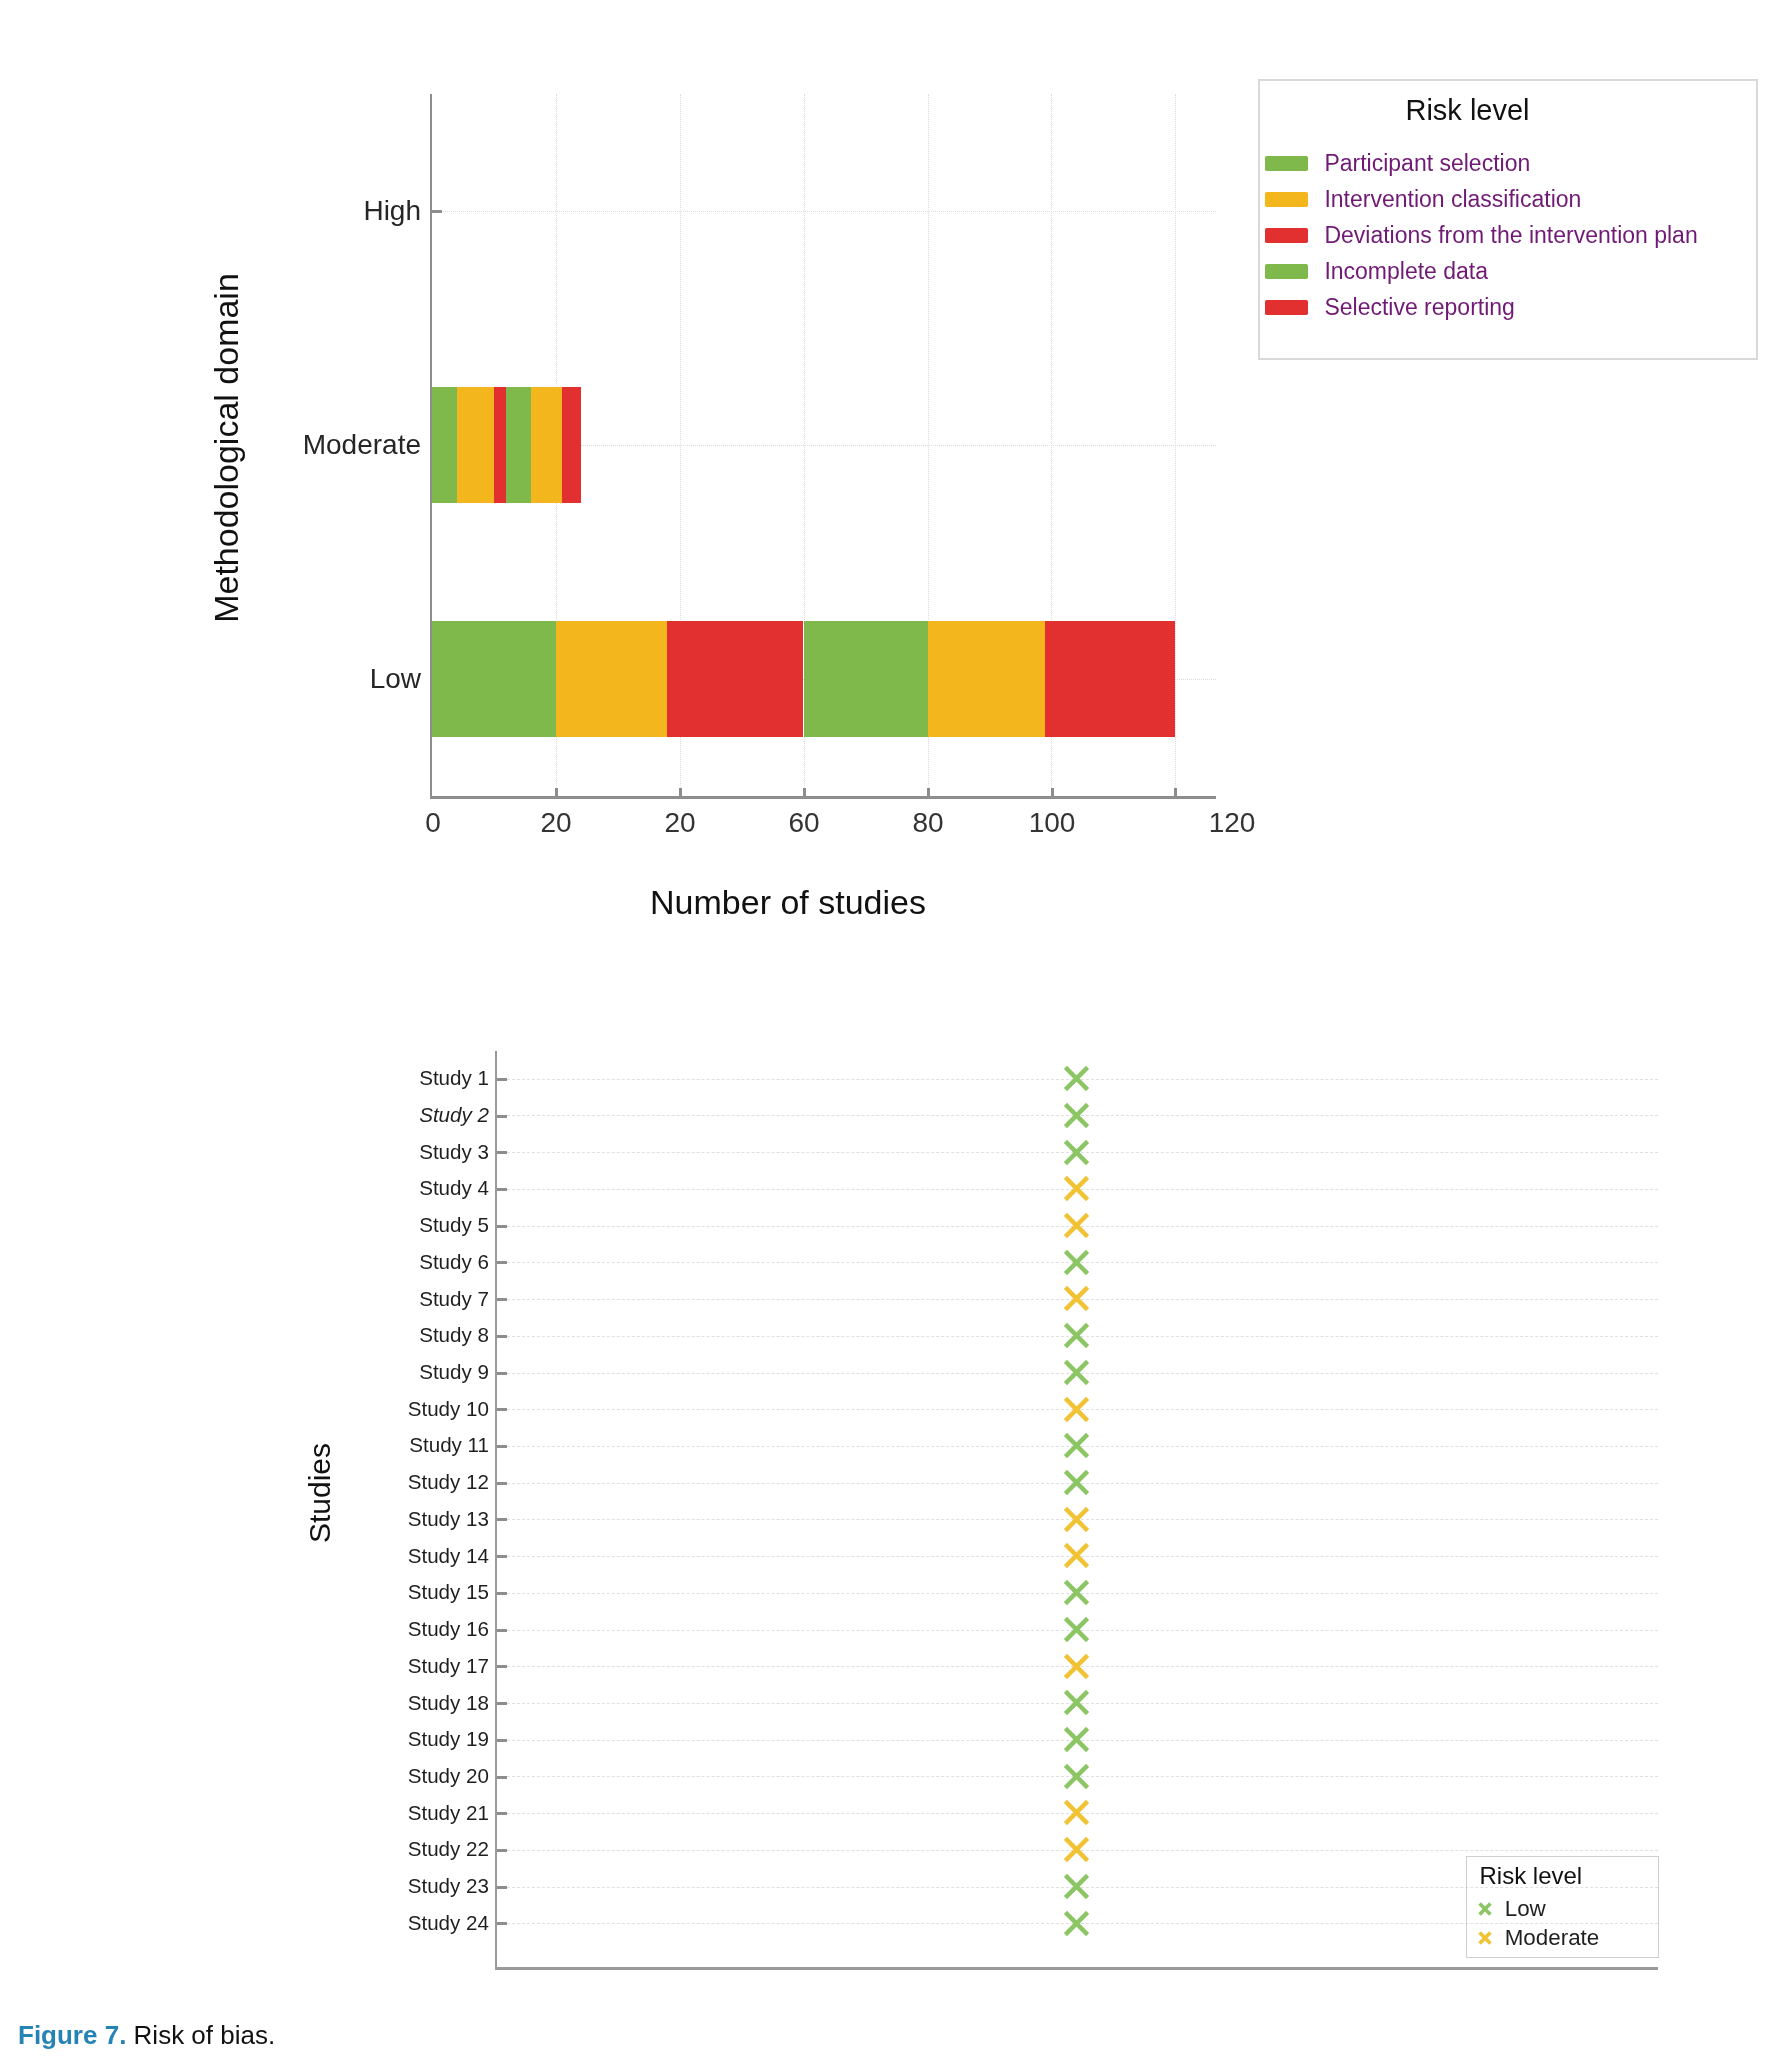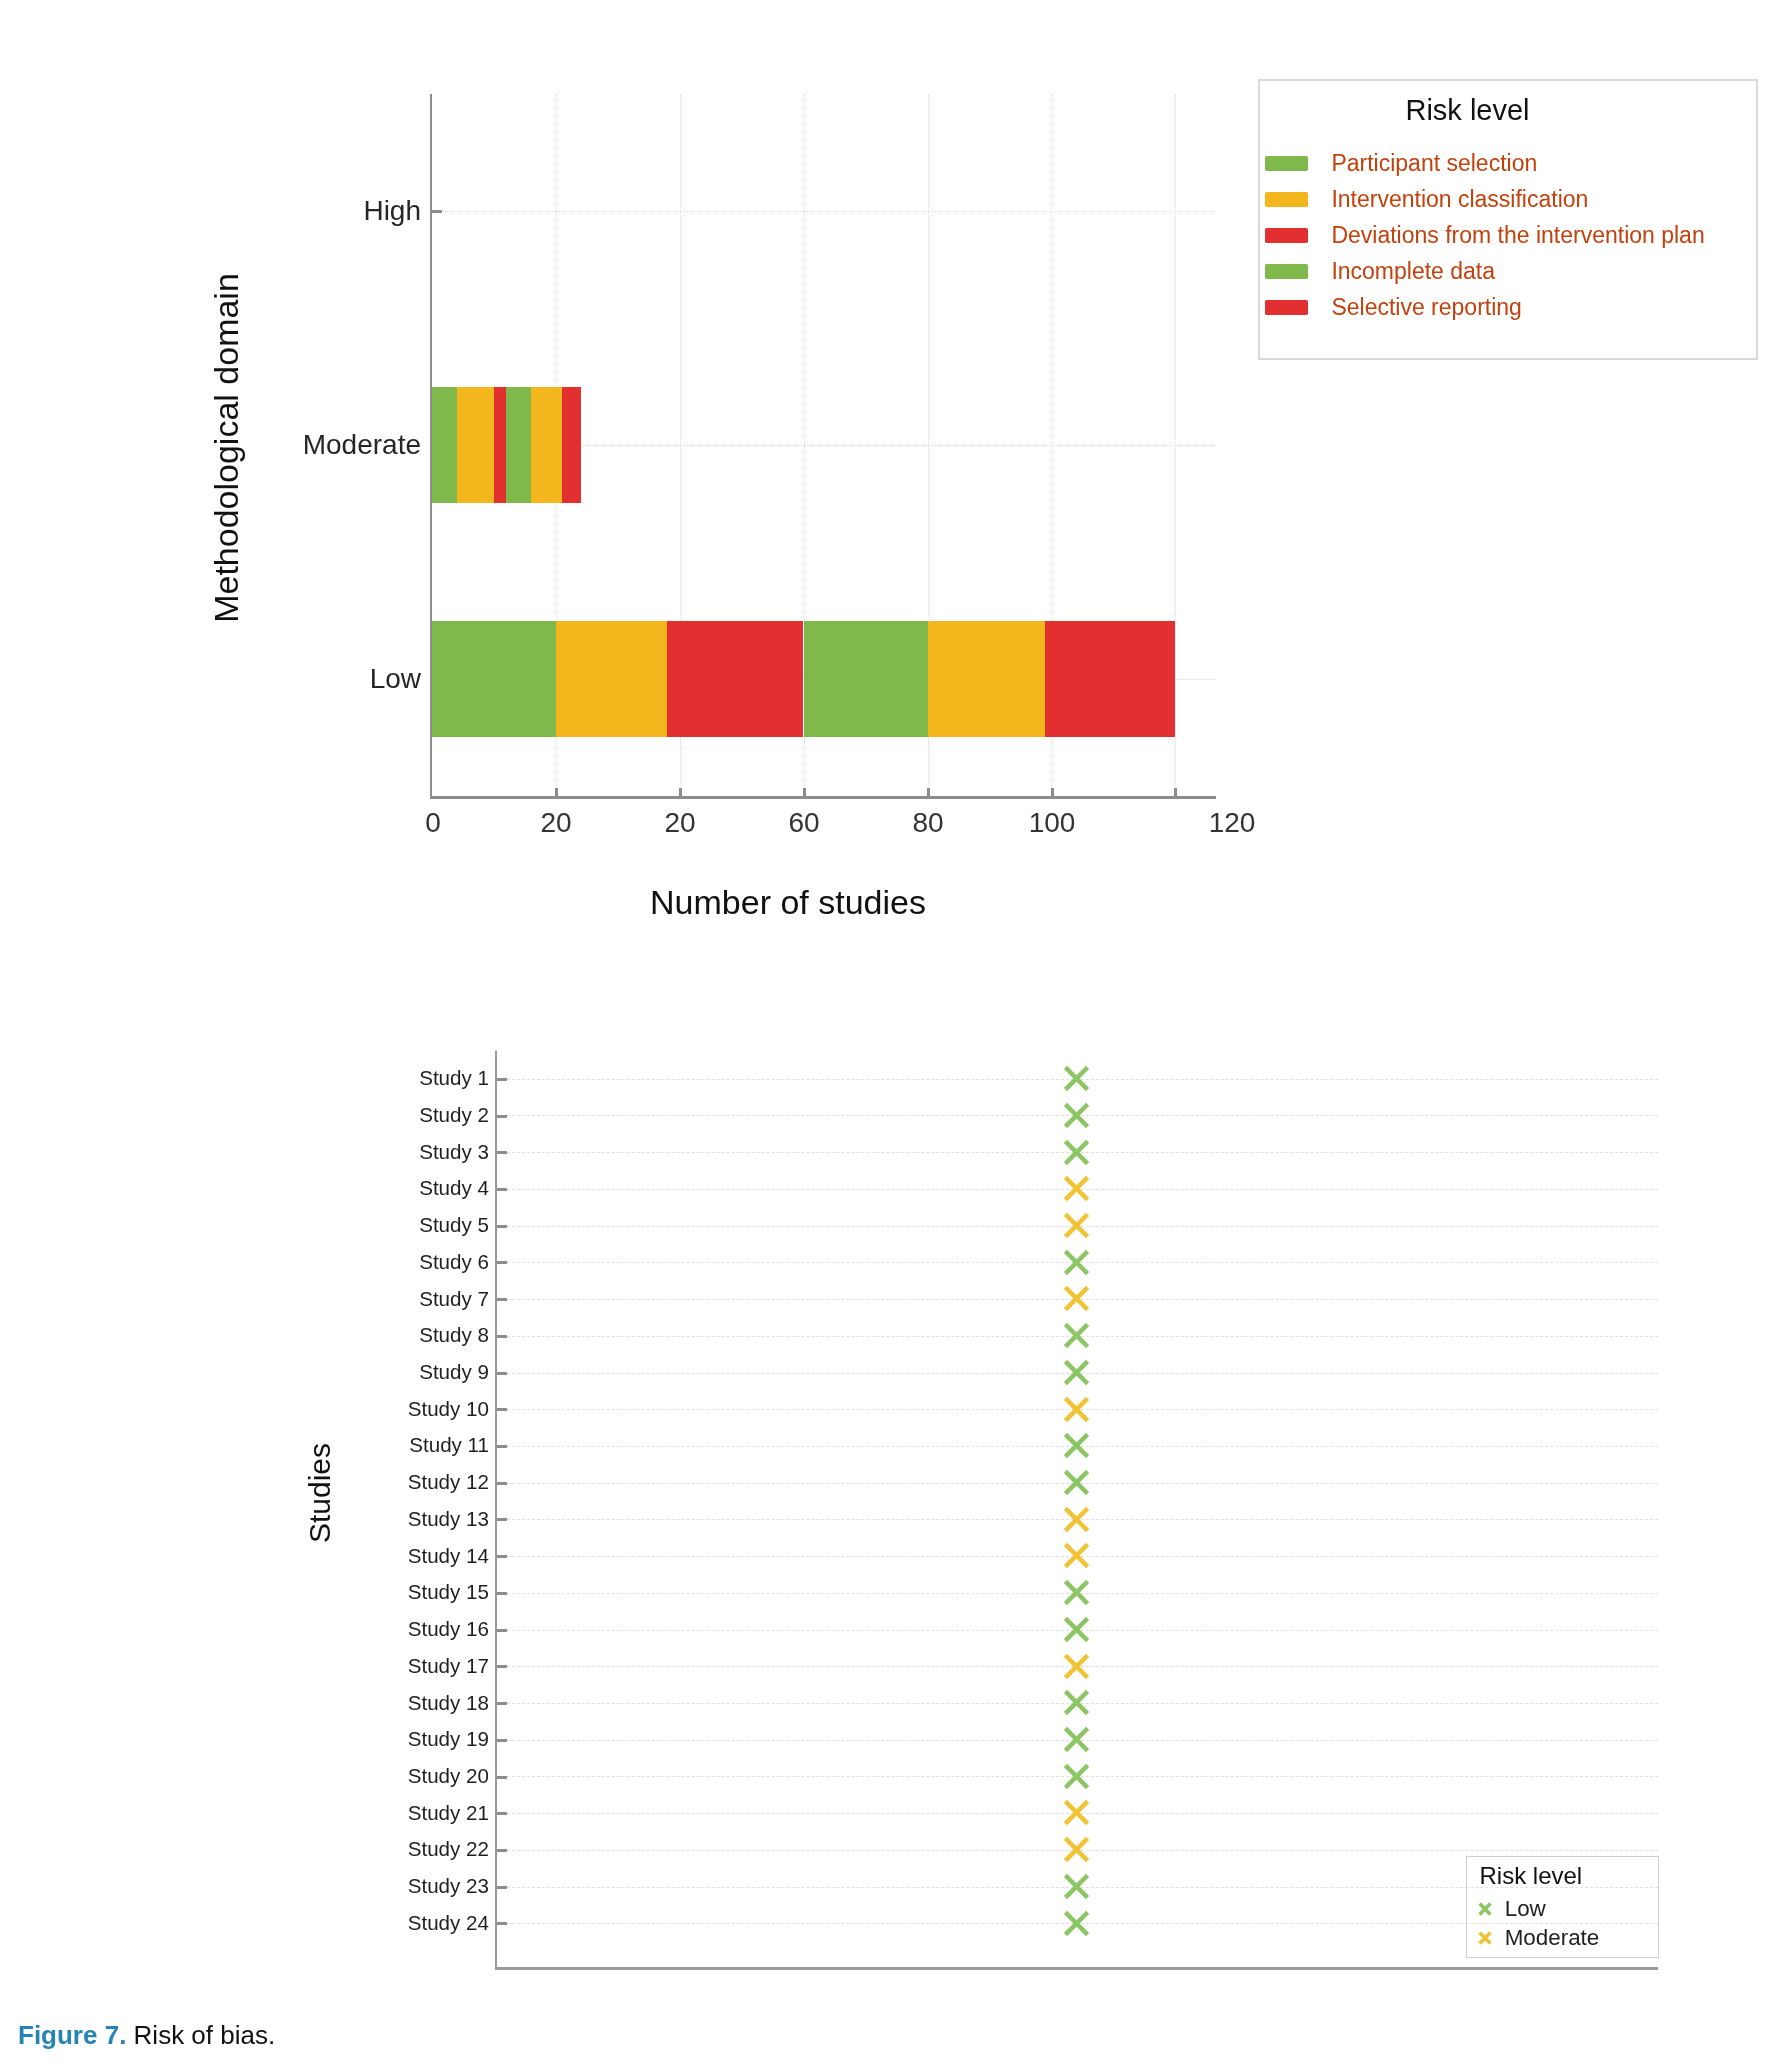--- a/index.html
+++ b/index.html
@@ -40,21 +40,21 @@
              font-size:30px;color:#111;white-space:nowrap;}
 
   
   .legend-top{position:absolute;left:1258px;top:79px;width:500px;height:281px;
               border:2.7px solid #d9d9d9;background:#fff;box-sizing:border-box;}
   .legend-top-title{text-align:center;padding-right:81px;margin-top:12.5px;
               font-size:29px;color:#111;}
   #top-legend-items{position:absolute;left:5.4px;top:64px;right:5.4px;}
   .legend-row{display:flex;align-items:center;height:36px;}
   .legend-swatch{width:43px;height:15px;border-radius:1.8px;flex:0 0 43px;}
-  .legend-label{margin-left:23px;font-size:23px;color:#c2410c;white-space:nowrap;}
+  .legend-label{margin-left:16px;font-size:23px;color:#701a75;white-space:nowrap;}
 
   .legend-bottom{position:absolute;left:1466px;top:1856px;width:193px;height:102px;
               border:1.8px solid #cfcfcf;box-sizing:border-box;background:transparent;}
   .legend-bottom-title{margin:5.4px 0 0 12.5px;font-size:24px;color:#111;}
   #bottom-legend-items{margin-left:9px;margin-top:4.5px;}
   .blegend-row{display:flex;align-items:center;height:29px;}
   .blegend-swatch{width:18px;height:18px;flex:0 0 18px;display:flex;align-items:center;}
   .blegend-label{margin-left:10.7px;font-size:22.4px;color:#1f1f1f;white-space:nowrap;}
 
   
@@ -261,21 +261,21 @@
           <path d="M5 5 L30 30 M30 5 L5 30" stroke="#8CC563" stroke-width="5" fill="none"></path>
         </svg></div>
       <div class="grid-hb" style="top: 872px;"></div>
       <div class="tick-y" style="top: 871px;"></div>
       <div class="xmark" style="left: 564px; top: 857px;"><svg width="31" height="31" viewBox="0 0 35 35">
           <path d="M5 5 L30 30 M30 5 L5 30" stroke="#8CC563" stroke-width="5" fill="none"></path>
         </svg></div>
     </div>
   <div id="study-labels">
       <div class="study-label" style="top: 1078px;">Study 1</div>
-      <div class="study-label" style="top: 1115px;">Study 2</div>
+      <div class="study-label" style="top: 1115px; font-style: italic;">Study 2</div>
       <div class="study-label" style="top: 1152px;">Study 3</div>
       <div class="study-label" style="top: 1188px;">Study 4</div>
       <div class="study-label" style="top: 1225px;">Study 5</div>
       <div class="study-label" style="top: 1262px;">Study 6</div>
       <div class="study-label" style="top: 1299px;">Study 7</div>
       <div class="study-label" style="top: 1335px;">Study 8</div>
       <div class="study-label" style="top: 1372px;">Study 9</div>
       <div class="study-label" style="top: 1409px;">Study 10</div>
       <div class="study-label" style="top: 1445px;">Study 11</div>
       <div class="study-label" style="top: 1482px;">Study 12</div>

